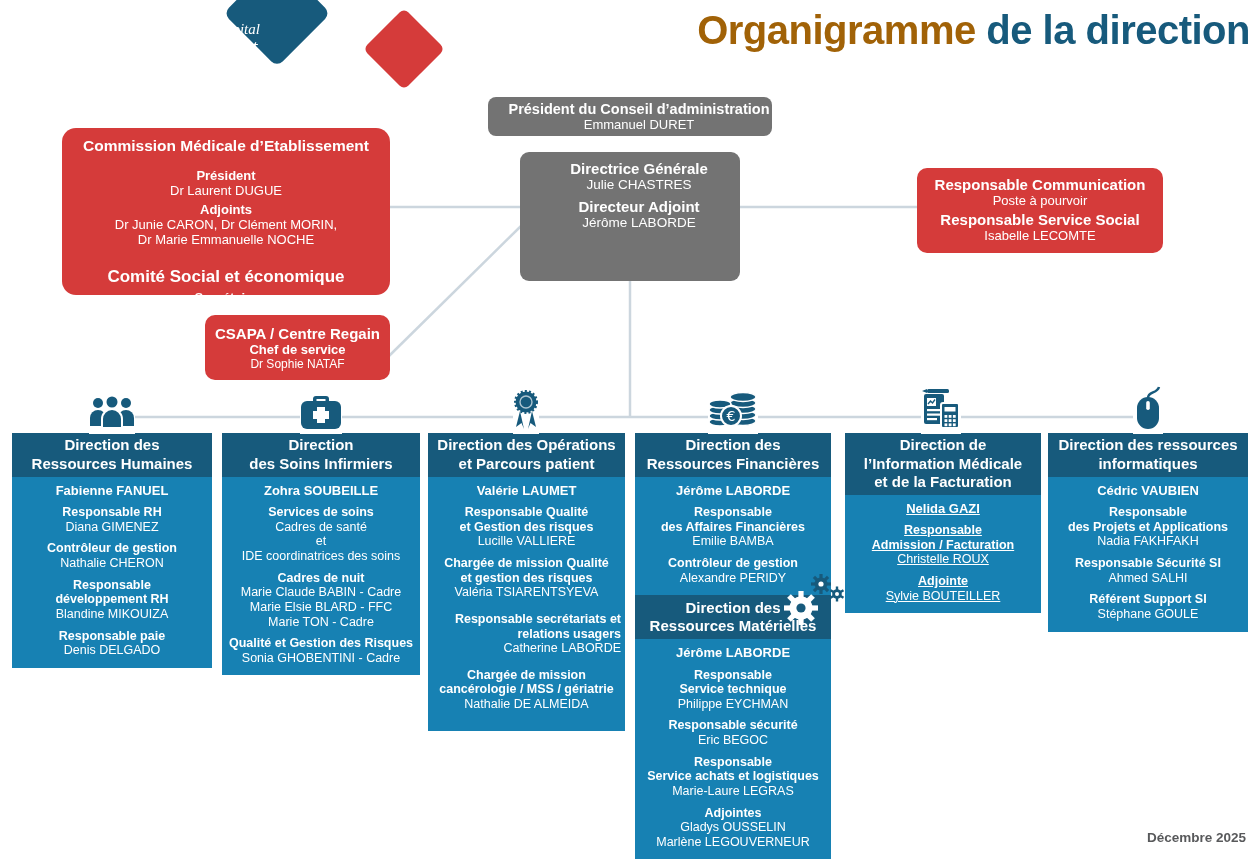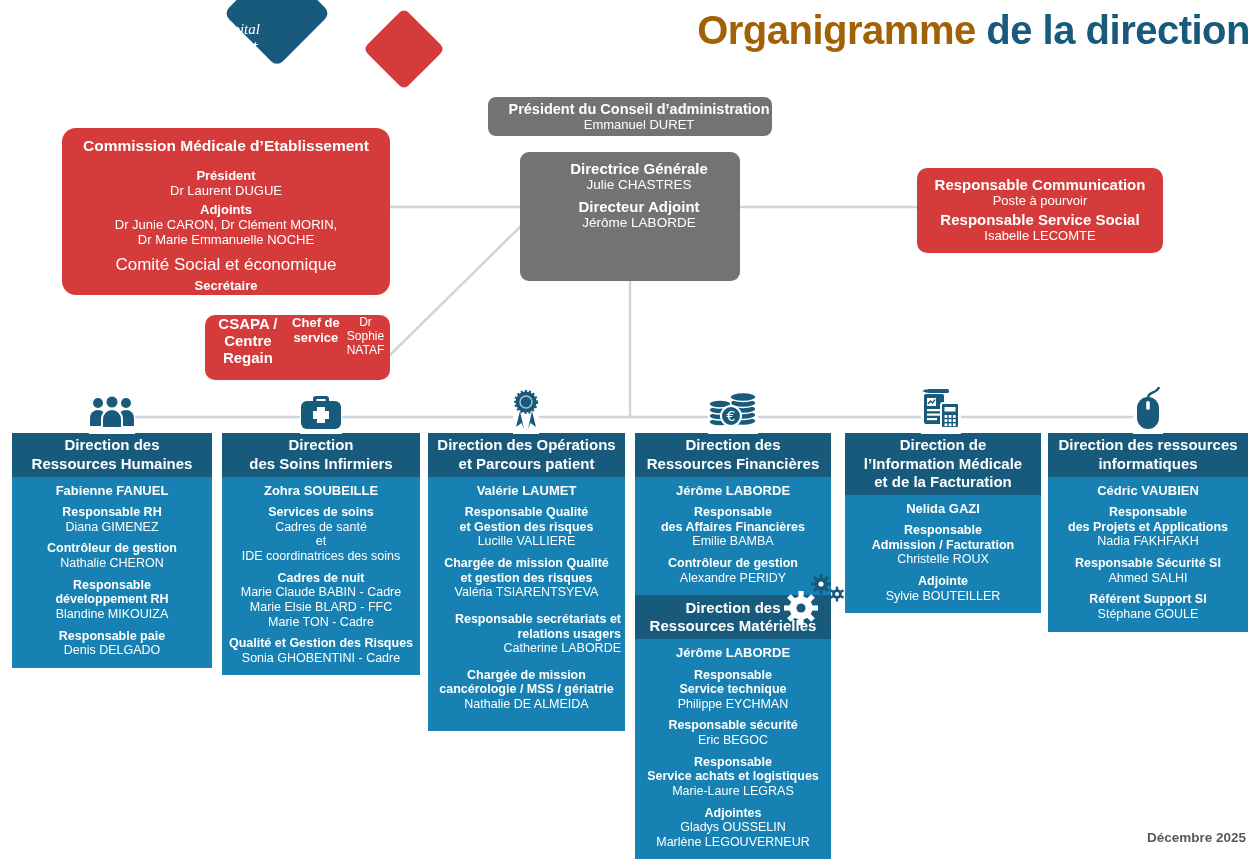--- a/index.html
+++ b/index.html
@@ -14,33 +14,33 @@
   .redbox{background:#d53b3a;}
   .b-title{font-weight:bold;}
   .president{left:488px;top:97px;width:284px;height:39px;border-radius:8px;
              display:flex;flex-direction:column;justify-content:center;}
   .president .b-title{font-size:14.5px;}
   .president .b-name{font-size:13px;}
   .commission{left:62px;top:128px;width:328px;height:167px;border-radius:14px;padding:9px 10px;}
   .commission .c-title{font-size:15.5px;font-weight:bold;margin-bottom:13px;}
   .commission .role{font-size:13px;font-weight:bold;margin-top:3px;}
   .commission .names{font-size:13px;line-height:1.2;}
-  .commission .c-sub{font-size:17px;font-weight:normal;margin-top:7px;margin-bottom:2px;}
+  .commission .c-sub{font-size:17px;font-weight:bold;margin-top:19px;margin-bottom:2px;}
   .dgbox{left:520px;top:152px;width:220px;height:129px;border-radius:9px;}
   .dg-sec{padding:8px 6px 7px;}
   .dg-sec + .dg-sec{border-top:2px solid rgba(225,232,238,.8);}
   .dg-pair + .dg-pair{margin-top:6px;}
   .dgbox .b-title{font-size:15px;}
   .dgbox .b-name{font-size:13.5px;}
   .commbox{left:917px;top:168px;width:246px;height:85px;border-radius:10px;
            display:flex;flex-direction:column;justify-content:center;padding:4px 6px;}
   .commbox .b-title{font-size:15px;}
   .commbox .b-name{font-size:13px;margin-bottom:3px;}
   .csapa{left:205px;top:315px;width:185px;height:65px;border-radius:10px;
-         display:flex;justify-content:center;}
+         display:flex;flex-direction:column;justify-content:center;}
   .csapa .b-title{font-size:15px;font-weight:bold;}
   .csapa .role{font-size:13px;font-weight:bold;}
   .csapa .b-name{font-size:12px;}
   
   .logo{position:absolute;left:150px;top:4px;width:170px;height:115px;z-index:2;}
   .diamond{position:absolute;transform:rotate(45deg);}
   .diamond.red{left:225px;top:16px;width:58px;height:58px;background:#d53b3a;border-radius:6px;}
   .diamond.blue{left:128px;top:20px;width:76px;height:76px;background:#175a7c;border-radius:8px;margin-left:-90px;margin-top:-20px;}
   .logo-text{position:absolute;left:22px;top:18px;width:130px;text-align:center;color:#fff;
              font-family:"Liberation Serif",serif;font-style:italic;line-height:1.02;z-index:3;}
@@ -347,21 +347,21 @@
           <div class="names pre">Gladys OUSSELIN
 Marlène LEGOUVERNEUR</div>
         </div>
     </div>
   </div>
 
   <div class="col" style="left:845px;width:196px;">
     <div class="col-header pre" style="min-height:62px;">Direction de
 l’Information Médicale
 et de la Facturation</div>
-    <div class="col-body" style="min-height:108px;">
+    <div class="col-body" style="min-height:108px;text-decoration:underline;">
       <div class="leader">Nelida GAZI</div>
       <div class="entry">
           <div class="role pre">Responsable
 Admission / Facturation</div>
           <div class="names pre">Christelle ROUX</div>
         </div>
       <div class="entry">
           <div class="role pre">Adjointe</div>
           <div class="names pre">Sylvie BOUTEILLER</div>
         </div>

